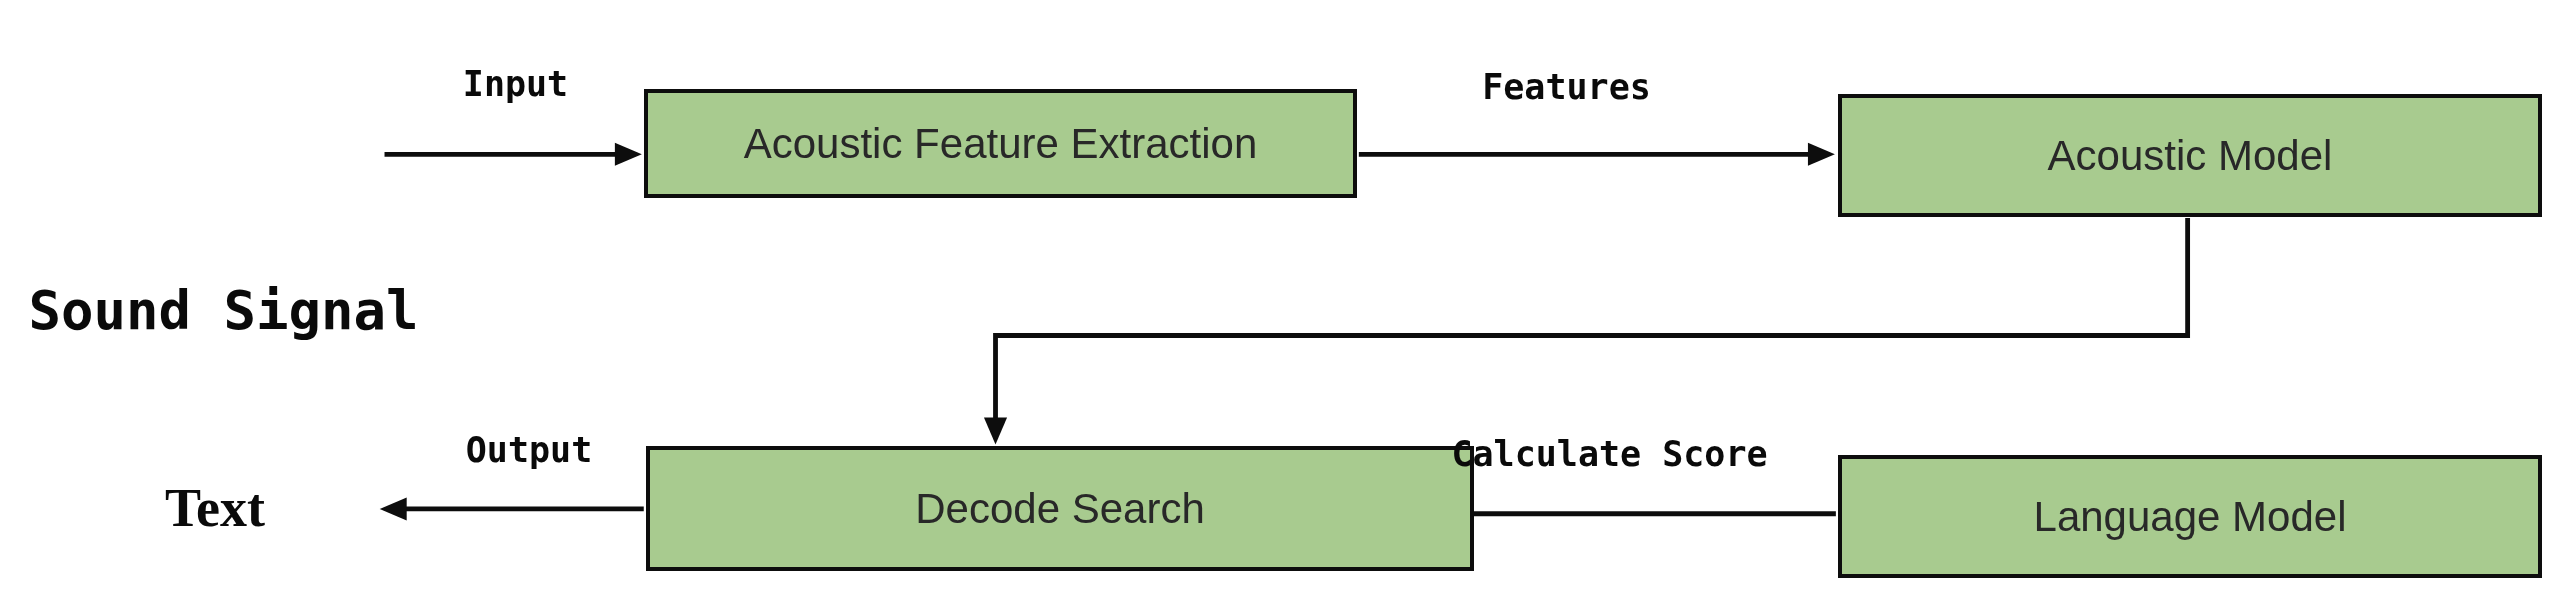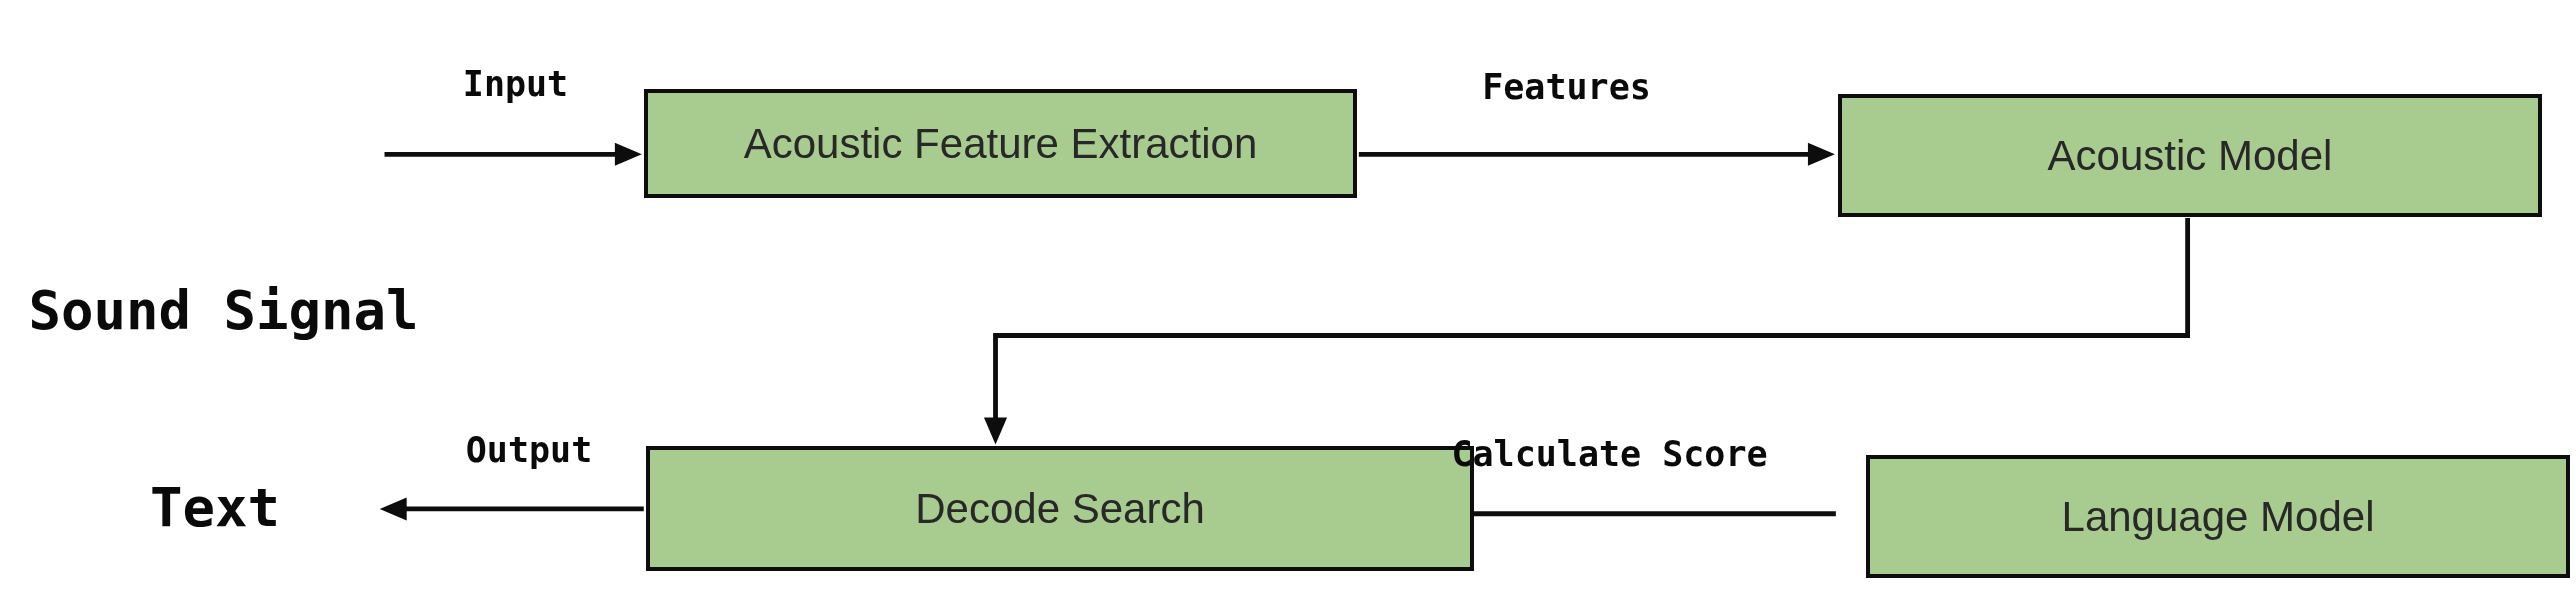--- a/index.html
+++ b/index.html
@@ -32,21 +32,21 @@
     box-sizing: border-box;
     color: var(--node-text, #282828);
     font-size: 42px;
     font-family: "Liberation Sans", sans-serif;
     text-align: center;
     white-space: nowrap;
   }
   .node-afe { left: 644px;  top: 89px;  width: 713px; height: 109px; }
   .node-am  { left: 1838px; top: 94px;  width: 704px; height: 123px; }
   .node-ds  { left: 646px;  top: 446px; width: 828px; height: 125px; }
-  .node-lm  { left: 1838px; top: 455px; width: 704px; height: 123px; margin-left: 28px; }
+  .node-lm  { left: 1838px; top: 455px; width: 704px; height: 123px; }
 
   .edge-label {
     position: absolute;
     color: var(--label-text, #0a0a0a);
     font-family: "DejaVu Sans Mono", monospace;
     font-weight: bold;
     font-size: 35px;
     line-height: 1.05;
     text-align: center;
     white-space: nowrap;
@@ -60,21 +60,21 @@
     position: absolute;
     color: var(--label-text, #0a0a0a);
     font-family: "DejaVu Sans Mono", monospace;
     font-weight: bold;
     font-size: 54px;
     line-height: 1.05;
     text-align: center;
     white-space: nowrap;
   }
   .lbl-sound { left: 21px;  top: 283px; width: 405px; }
-  .lbl-text  { left: 145px; top: 480px; width: 140px; }
+  .lbl-text  { left: 145px; top: 480px; width: 140px; font-family: Liberation Serif, serif; }
 
   .waveform-wrap {
     position: absolute;
     left: 53px; top: 11.6px;
     width: 332px; height: 236px;
   }
 </style>
 </head>
 <body>
 

